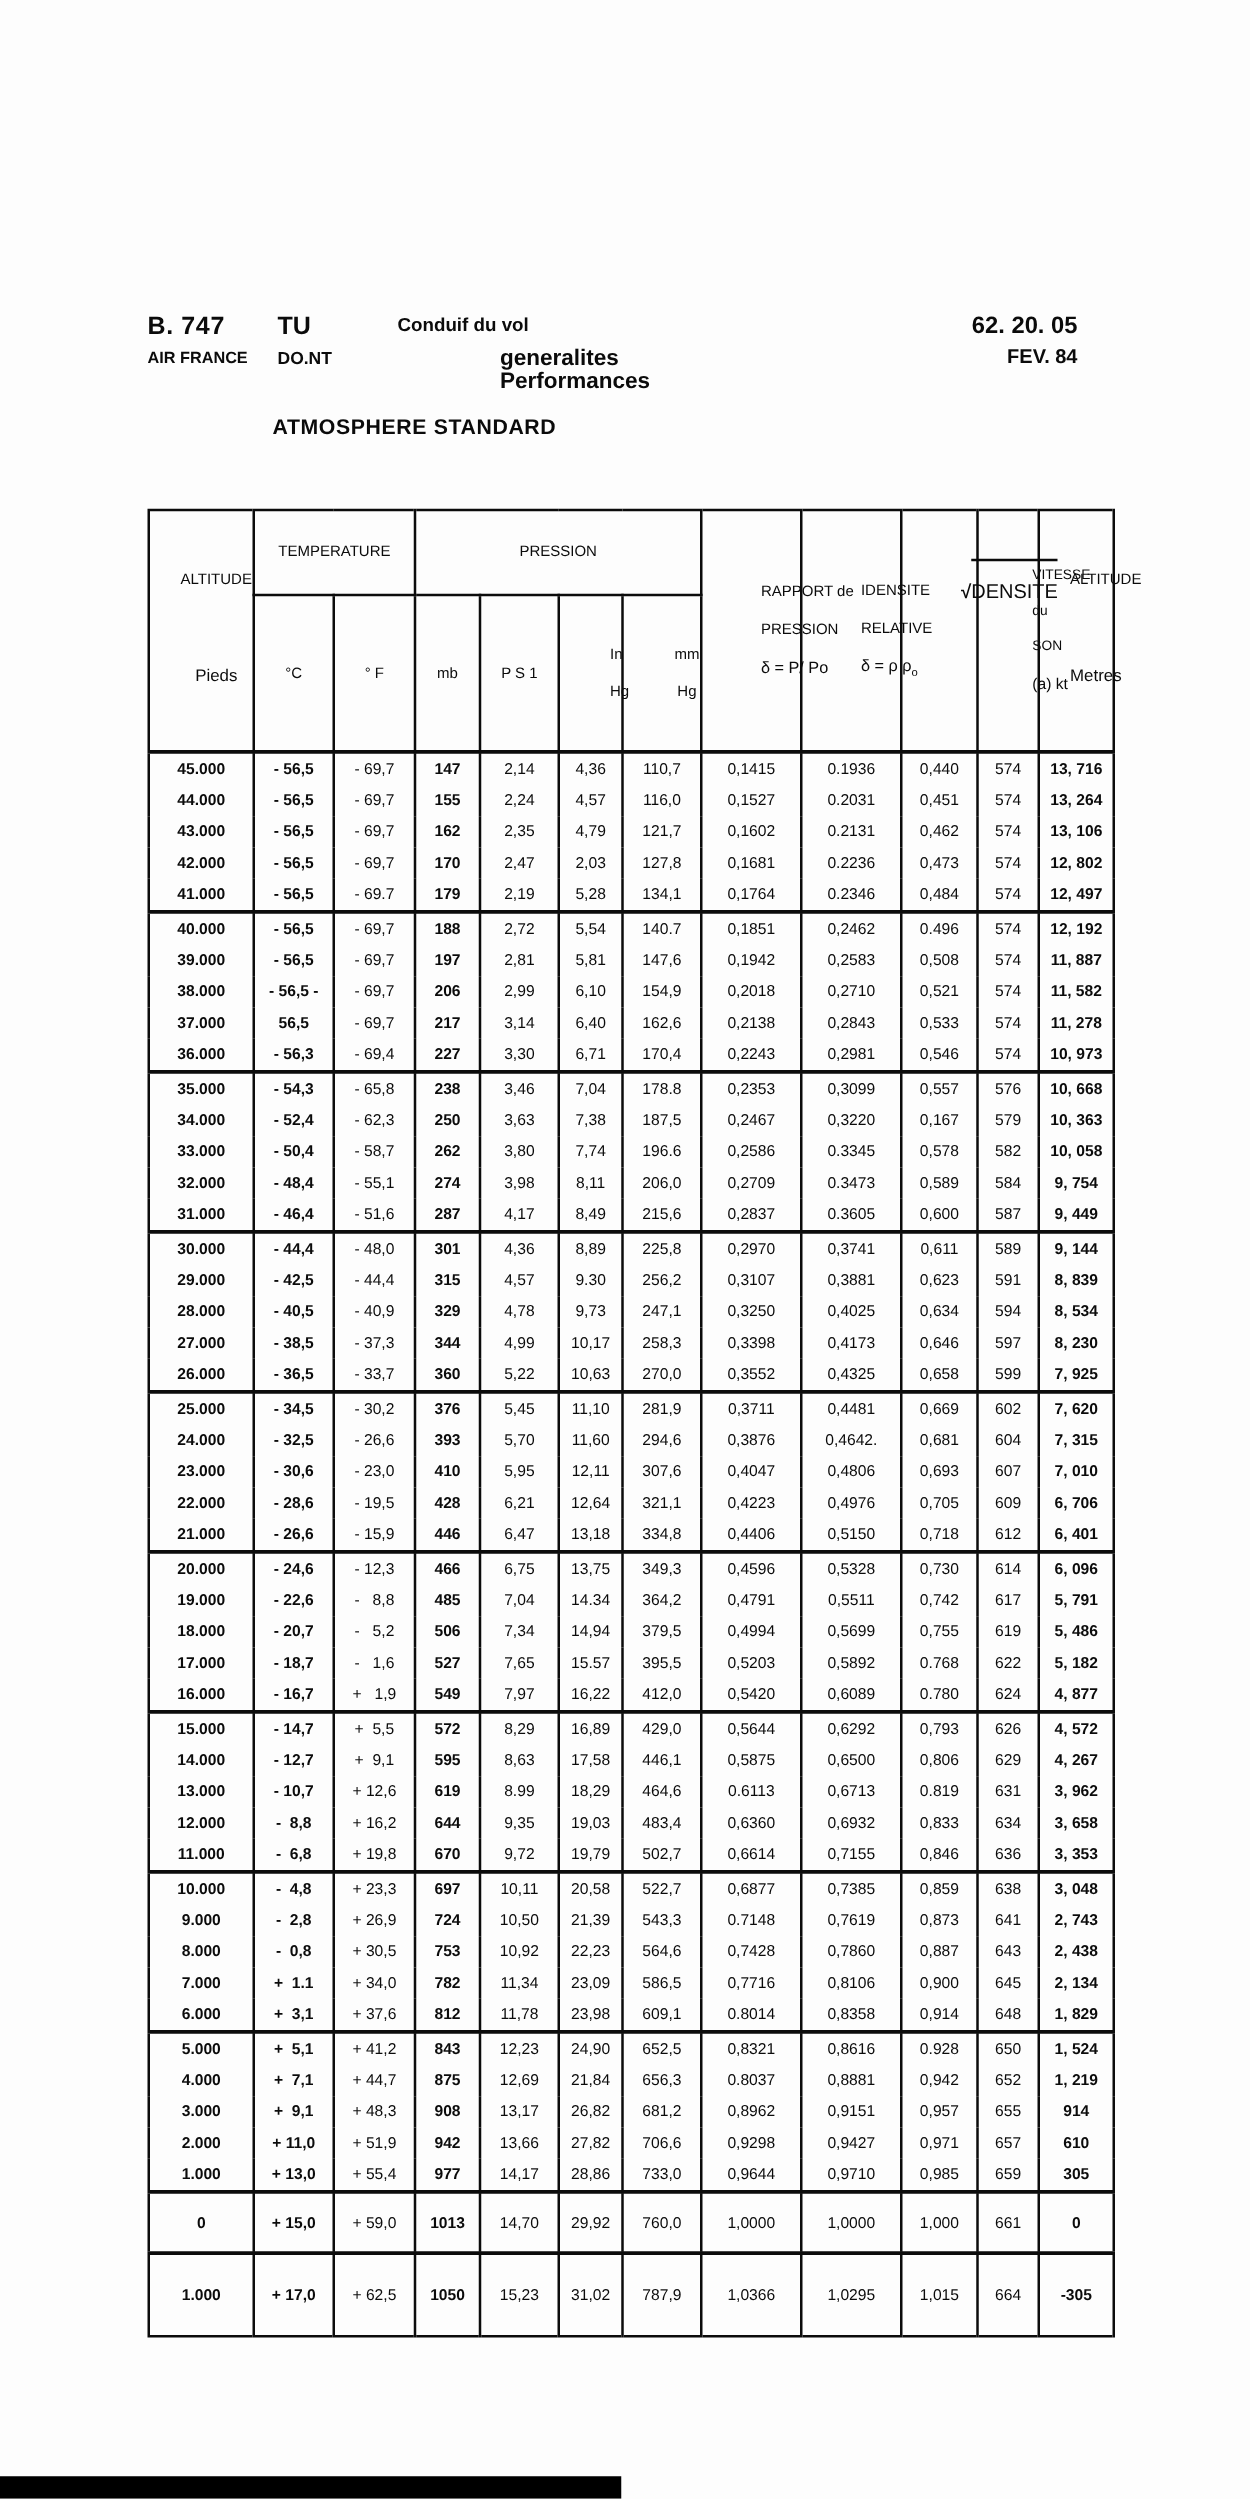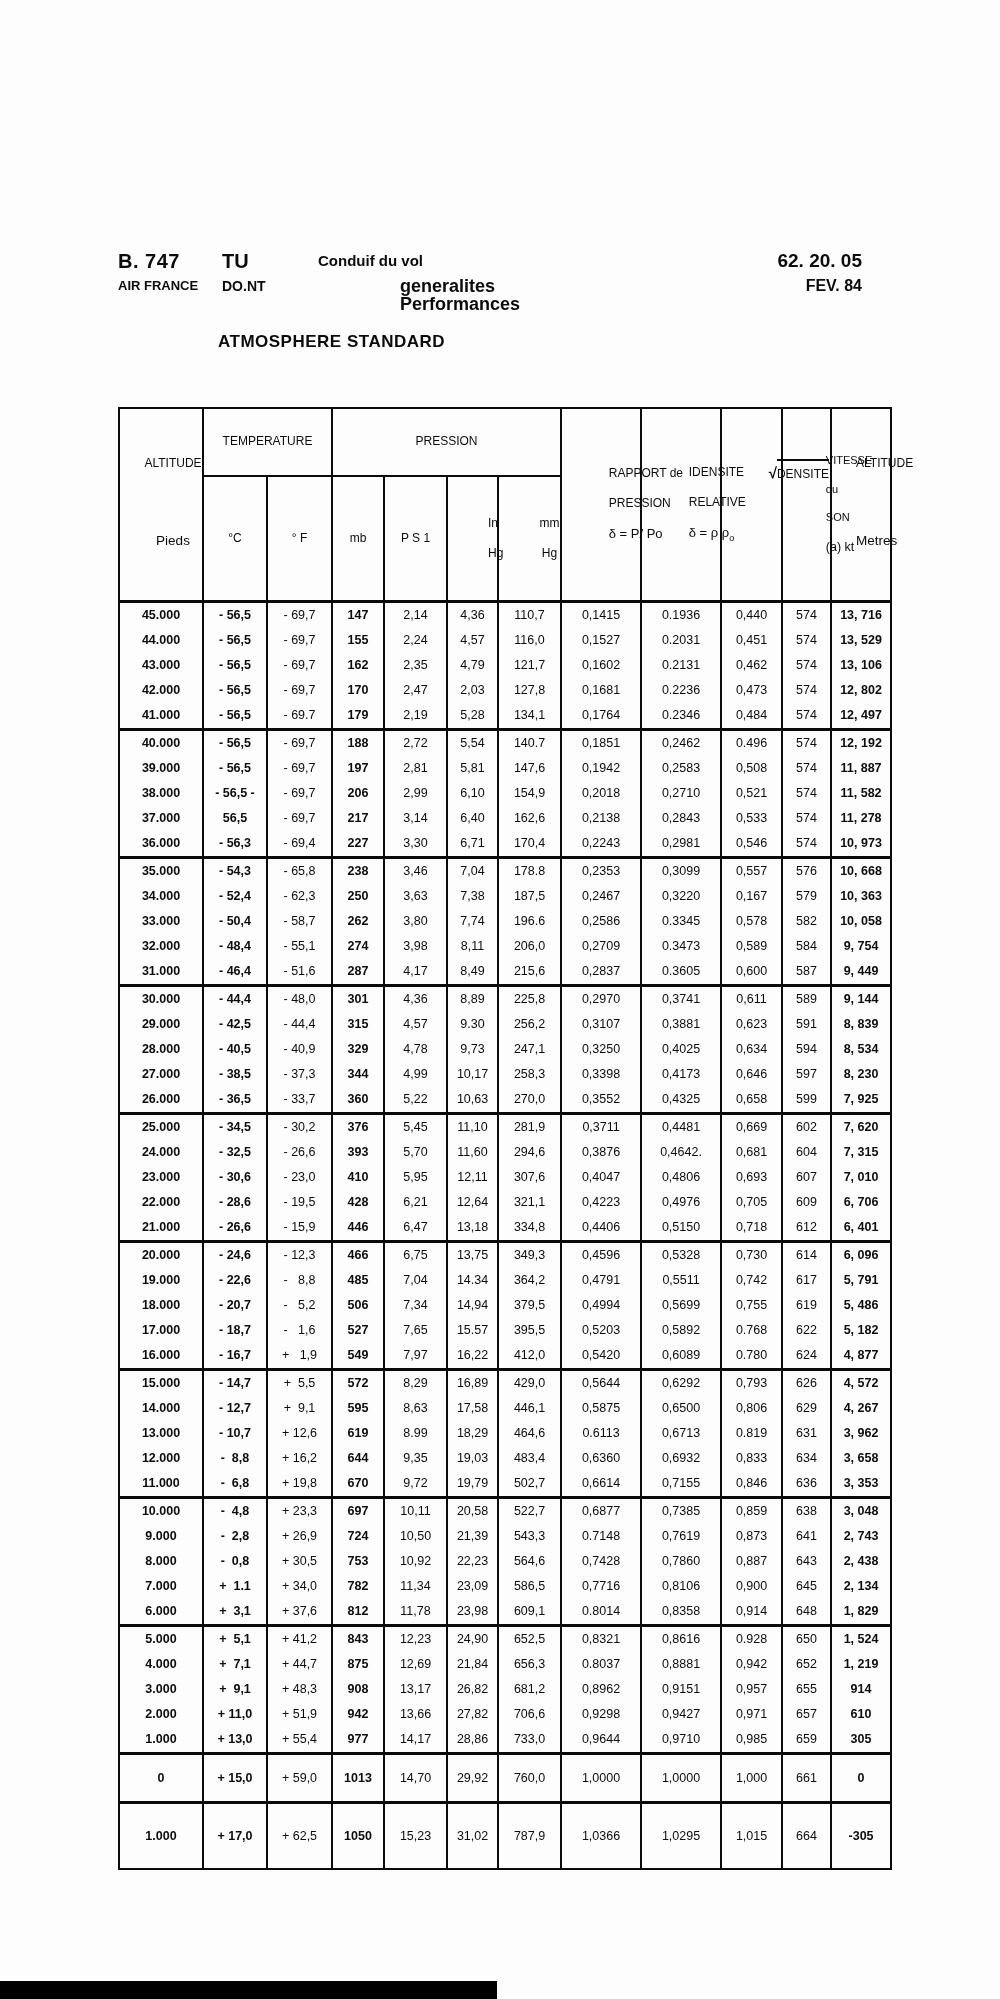--- a/index.html
+++ b/index.html
@@ -40,21 +40,21 @@
   .hrow1 th{height:40px;}
   .hrow2 th{height:62px;}
   .hcell{font-size:12px;text-align:center;line-height:1.25;}
   .hcell .big{font-size:13.5px;}
   .hspan{border-bottom:2px solid #0b0b0b;}
   .stack2{display:flex;flex-direction:column;justify-content:space-between;height:94px;padding:6px 0 8px 0;margin-left:24px;}
   .formula{font-size:13px;}
   sub{font-size:9px;}
   .sqrt-cell{vertical-align:top;}
   .sqrt{font-size:15px;font-weight:bold;}
-  .sqrt-bar{border-top:2px solid #0b0b0b;font-size:12px;padding-top:6px;}
+  .sqrt-bar{border-top:2px solid #0b0b0b;font-size:16px;padding-top:16px;}
   .vitesse-lines{line-height:1.3;font-size:11px;}
   .vitesse-lines .l4{font-size:12.5px;margin-top:25px;}
 
   tbody.group{border-top:3px solid #0b0b0b;}
   tbody.group td{height:25px;font-size:12.5px;text-align:center;vertical-align:middle;}
   tbody.single-a td{height:46px;}
   tbody.single-b td{height:64px;}
 
   td.c0{font-weight:bold;text-align:right;padding-right:15px;font-size:13px;}
   td.c1{font-weight:bold;text-align:right;padding-right:11px;font-size:13px;}
@@ -181,21 +181,21 @@
             <td class="c1">- 56,5</td>
             <td class="c2">- 69,7</td>
             <td class="c3">155</td>
             <td class="c4">2,24</td>
             <td class="c5">4,57</td>
             <td class="c6">116,0</td>
             <td class="c7">0,1527</td>
             <td class="c8">0.2031</td>
             <td class="c9">0,451</td>
             <td class="c10">574</td>
-            <td class="c11">13, 529</td>
+            <td class="c11">13, 264</td>
           </tr>
           <tr>
             <td class="c0">43.000</td>
             <td class="c1">- 56,5</td>
             <td class="c2">- 69,7</td>
             <td class="c3">162</td>
             <td class="c4">2,35</td>
             <td class="c5">4,79</td>
             <td class="c6">121,7</td>
             <td class="c7">0,1602</td>

